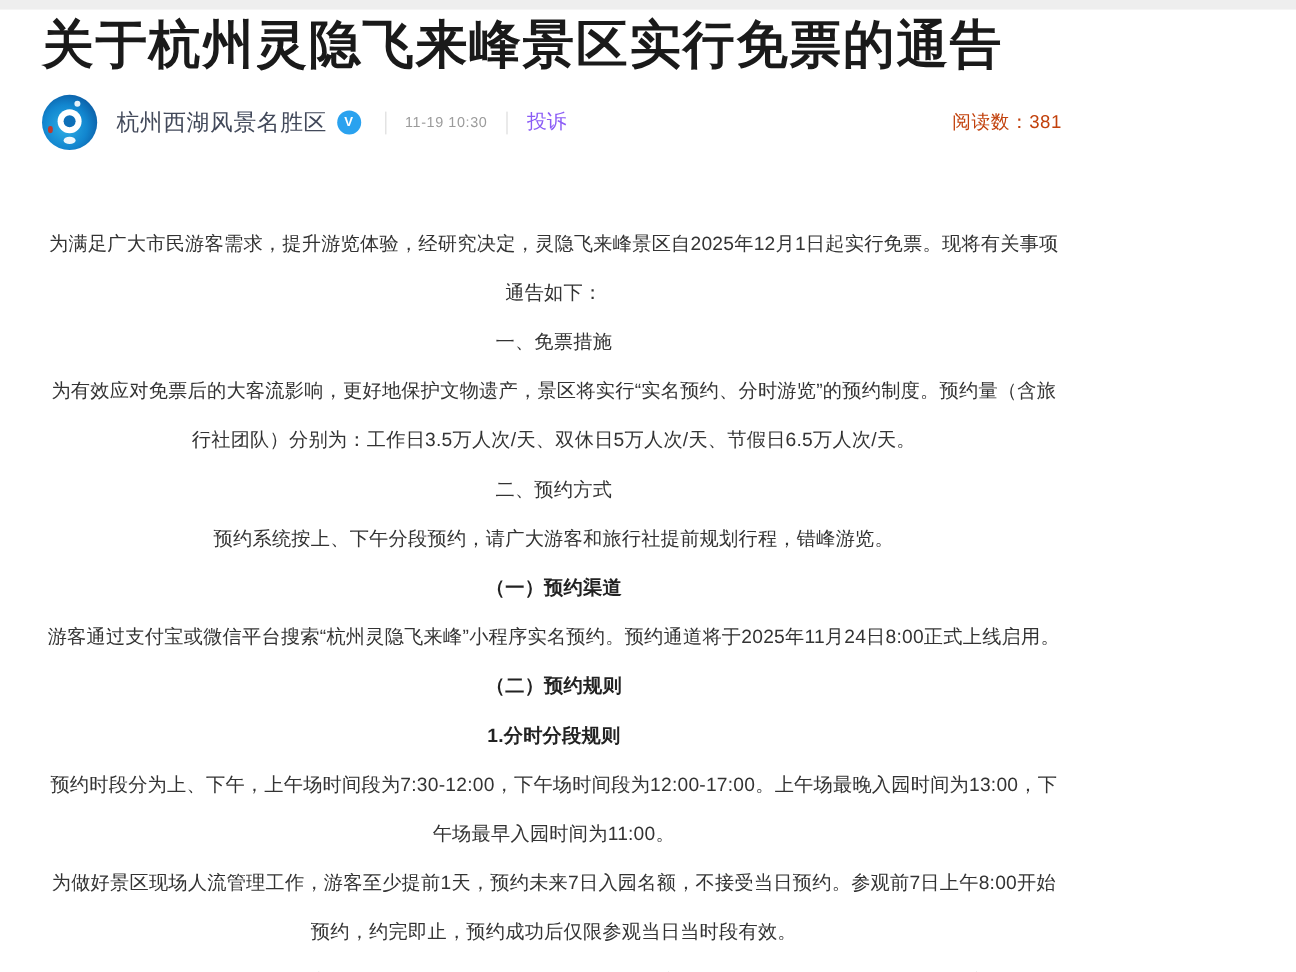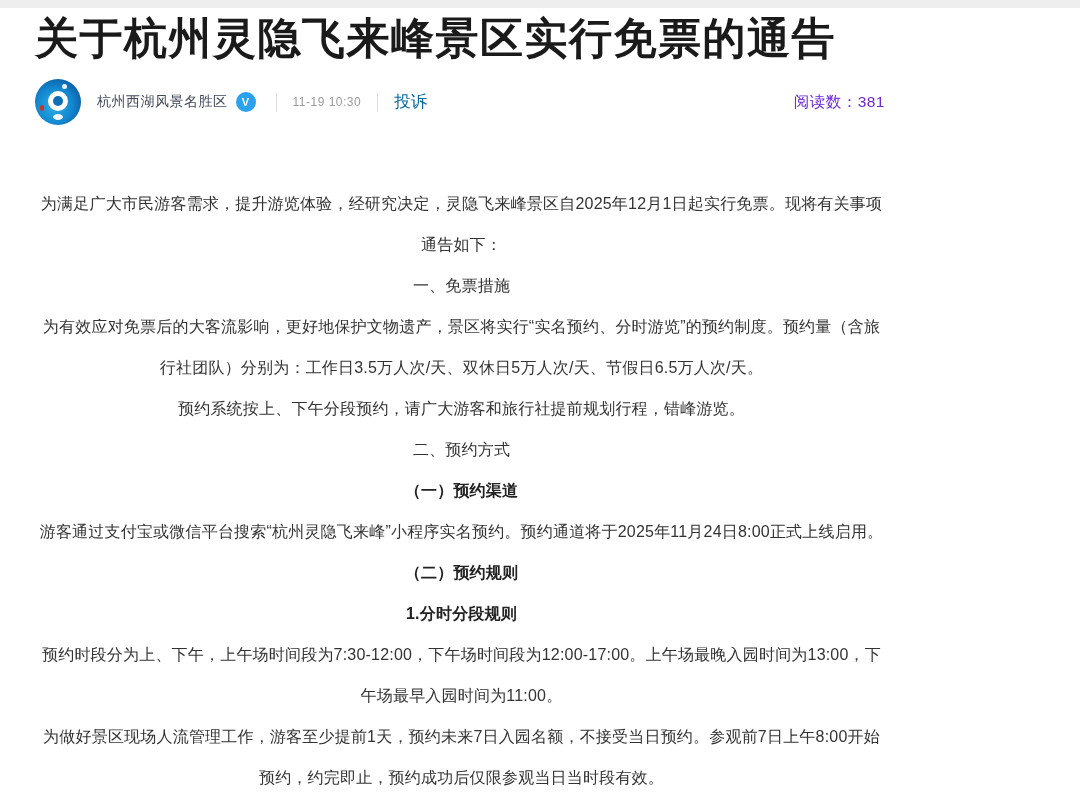--- a/index.html
+++ b/index.html
@@ -42,39 +42,39 @@
   }
   .avatar .dot-bottom {
     position: absolute; left: 18px; top: 35px; width: 10px; height: 6px;
     border-radius: 50%; background: rgba(255,255,255,0.92);
   }
   .avatar .dot-red {
     position: absolute; left: 5px; top: 26px; width: 4px; height: 6px;
     border-radius: 2px; background: #c0392b;
   }
   .account-name {
-    margin-left: 16px; font-size: 14px; color: #42495a; cursor: pointer;
+    margin-left: 16px; font-size: 19px; color: #42495a; cursor: pointer;
     letter-spacing: 0.5px;
   }
   .verified-badge {
     margin-left: 8px; width: 20px; height: 20px; border-radius: 50%;
     background: #2aa2ef; color: #ffffff; font-size: 11px; font-weight: 700;
     display: inline-flex; align-items: center; justify-content: center;
     flex: 0 0 auto;
   }
   .vdiv {
     width: 1px; height: 19px; background: #dcdcdc; margin: 0 16px;
     flex: 0 0 auto;
   }
   .vdiv.first { margin-left: 20px; }
   .publish-time { font-size: 12px; color: #9b9b9b; letter-spacing: 0.5px; }
-  .complaint { font-size: 16.5px; color: #0369a1; cursor: pointer; }
+  .complaint { font-size: 16.5px; color: #8b5cf6; cursor: pointer; }
   .read-count {
     position: absolute; right: 0; top: 50%; transform: translateY(-50%);
-    font-size: 15.5px; color: #6d28d9; letter-spacing: 0.5px; margin-left: 36px;
+    font-size: 15.5px; color: #c2410c; letter-spacing: 0.5px; margin-left: 36px;
   }
   .article-body {
     position: absolute; top: 183px; left: 35px; right: 32px;
     color: #333333; font-size: 16px; line-height: 41px;
     letter-spacing: 0.2px;
   }
   .article-body p { margin: 0; text-align: center; }
   .article-body p.bold { font-weight: 700; color: #222222; }
 </style>
 </head>
@@ -109,22 +109,22 @@
 
     <span class="complaint">投诉</span>
 
     <span class="read-count"><span>阅读数：</span><span>381</span></span>
   </div>
 
   <div class="article-body">
     <p>为满足广大市民游客需求，提升游览体验，经研究决定，灵隐飞来峰景区自2025年12月1日起实行免票。现将有关事项通告如下：</p>
     <p>一、免票措施</p>
     <p>为有效应对免票后的大客流影响，更好地保护文物遗产，景区将实行“实名预约、分时游览”的预约制度。预约量（含旅行社团队）分别为：工作日3.5万人次/天、双休日5万人次/天、节假日6.5万人次/天。</p>
+    <p>二、预约方式</p>
     <p>预约系统按上、下午分段预约，请广大游客和旅行社提前规划行程，错峰游览。</p>
-    <p>二、预约方式</p>
     <p class="bold">（一）预约渠道</p>
     <p>游客通过支付宝或微信平台搜索“杭州灵隐飞来峰”小程序实名预约。预约通道将于2025年11月24日8:00正式上线启用。</p>
     <p class="bold">（二）预约规则</p>
     <p class="bold">1.分时分段规则</p>
     <p>预约时段分为上、下午，上午场时间段为7:30-12:00，下午场时间段为12:00-17:00。上午场最晚入园时间为13:00，下午场最早入园时间为11:00。</p>
     <p>为做好景区现场人流管理工作，游客至少提前1天，预约未来7日入园名额，不接受当日预约。参观前7日上午8:00开始预约，约完即止，预约成功后仅限参观当日当时段有效。</p>
     <p>如遇当日当时段预约未满，游客也可持本人有效证件原件通过现场登记方式进入，一人一证，仅限本人，满额即止。</p>
   </div>
 
 </div>

